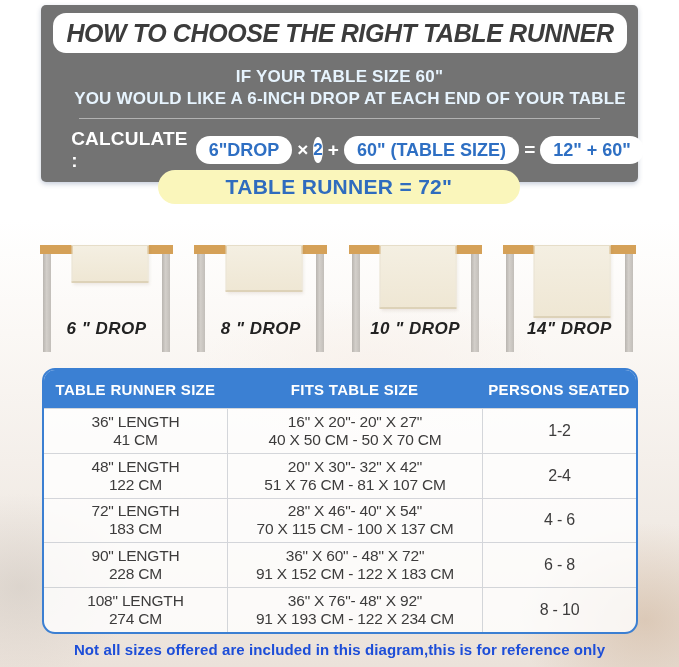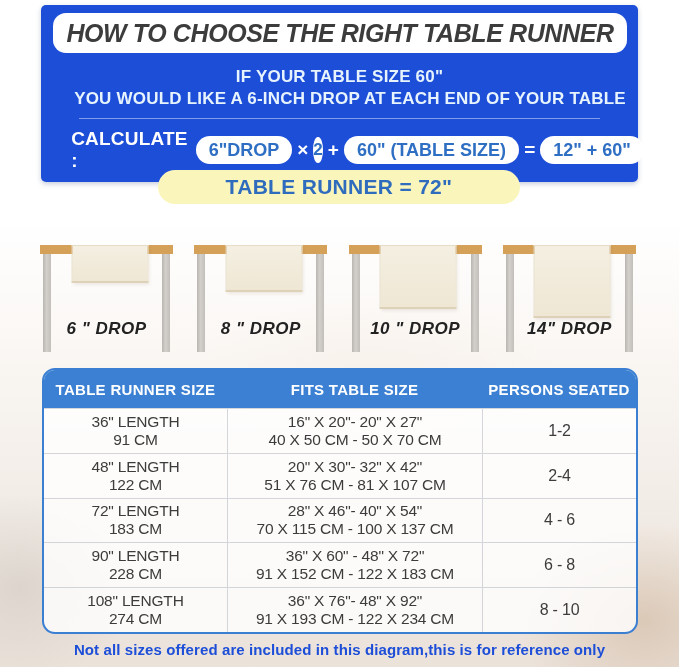--- a/index.html
+++ b/index.html
@@ -7,21 +7,21 @@
   .canvas{position:relative;width:679px;height:667px;overflow:hidden;background:#fff;}
 
   
   .bg{position:absolute;inset:0;background:
       radial-gradient(180px 140px at 95% 93%, rgba(205,178,152,0.55), transparent 70%),
       radial-gradient(160px 130px at 3% 88%, rgba(198,190,182,0.45), transparent 72%),
       radial-gradient(240px 100px at 55% 56%, rgba(248,241,235,0.9), transparent 75%),
       linear-gradient(180deg,#ffffff 0%,#ffffff 33%,#fbf8f5 50%,#f1ebe5 78%,#ebe2da 100%);}
 
   
-  .hero{position:absolute;left:41px;top:5px;width:597px;height:177px;background:#1d4ed8;
+  .hero{position:absolute;left:41px;top:5px;width:597px;height:177px;background:#737373;
         border-radius:5px;box-shadow:0 2px 5px rgba(30,60,110,0.25);}
   .title-pill{position:absolute;left:12px;right:11px;top:8px;height:40px;background:#fff;
         border-radius:13px;display:flex;align-items:center;justify-content:center;}
   .title-pill span{font-size:25px;font-weight:bold;font-style:italic;color:#3c3c3c;
         letter-spacing:-0.4px;white-space:nowrap;}
   .sub{position:absolute;left:0;right:0;text-align:center;color:#e7f4fe;font-weight:bold;
         font-size:17px;letter-spacing:0.2px;}
   .sub1{top:62px;}
   .sub2{top:84px;padding-left:21px;}
   .hr{position:absolute;left:38px;right:38px;top:113px;height:1px;background:rgba(255,255,255,0.45);}
@@ -130,21 +130,21 @@
   </section>
 
   <section class="size-card">
     <div class="tbl">
       <div class="th">TABLE RUNNER SIZE</div>
       <div class="th">FITS TABLE SIZE</div>
       <div class="th">PERSONS SEATED</div>
 
       <div class="td bt">
         <span>36" LENGTH</span>
-        <span>91 CM</span>
+        <span>41 CM</span>
       </div>
       <div class="td bt bl">
         <span>16" X 20"- 20" X 27"</span>
         <span>40 X 50 CM - 50 X 70 CM</span>
       </div>
       <div class="td bt bl persons">1-2</div>
 
       <div class="td bt">
         <span>48" LENGTH</span>
         <span>122 CM</span>

